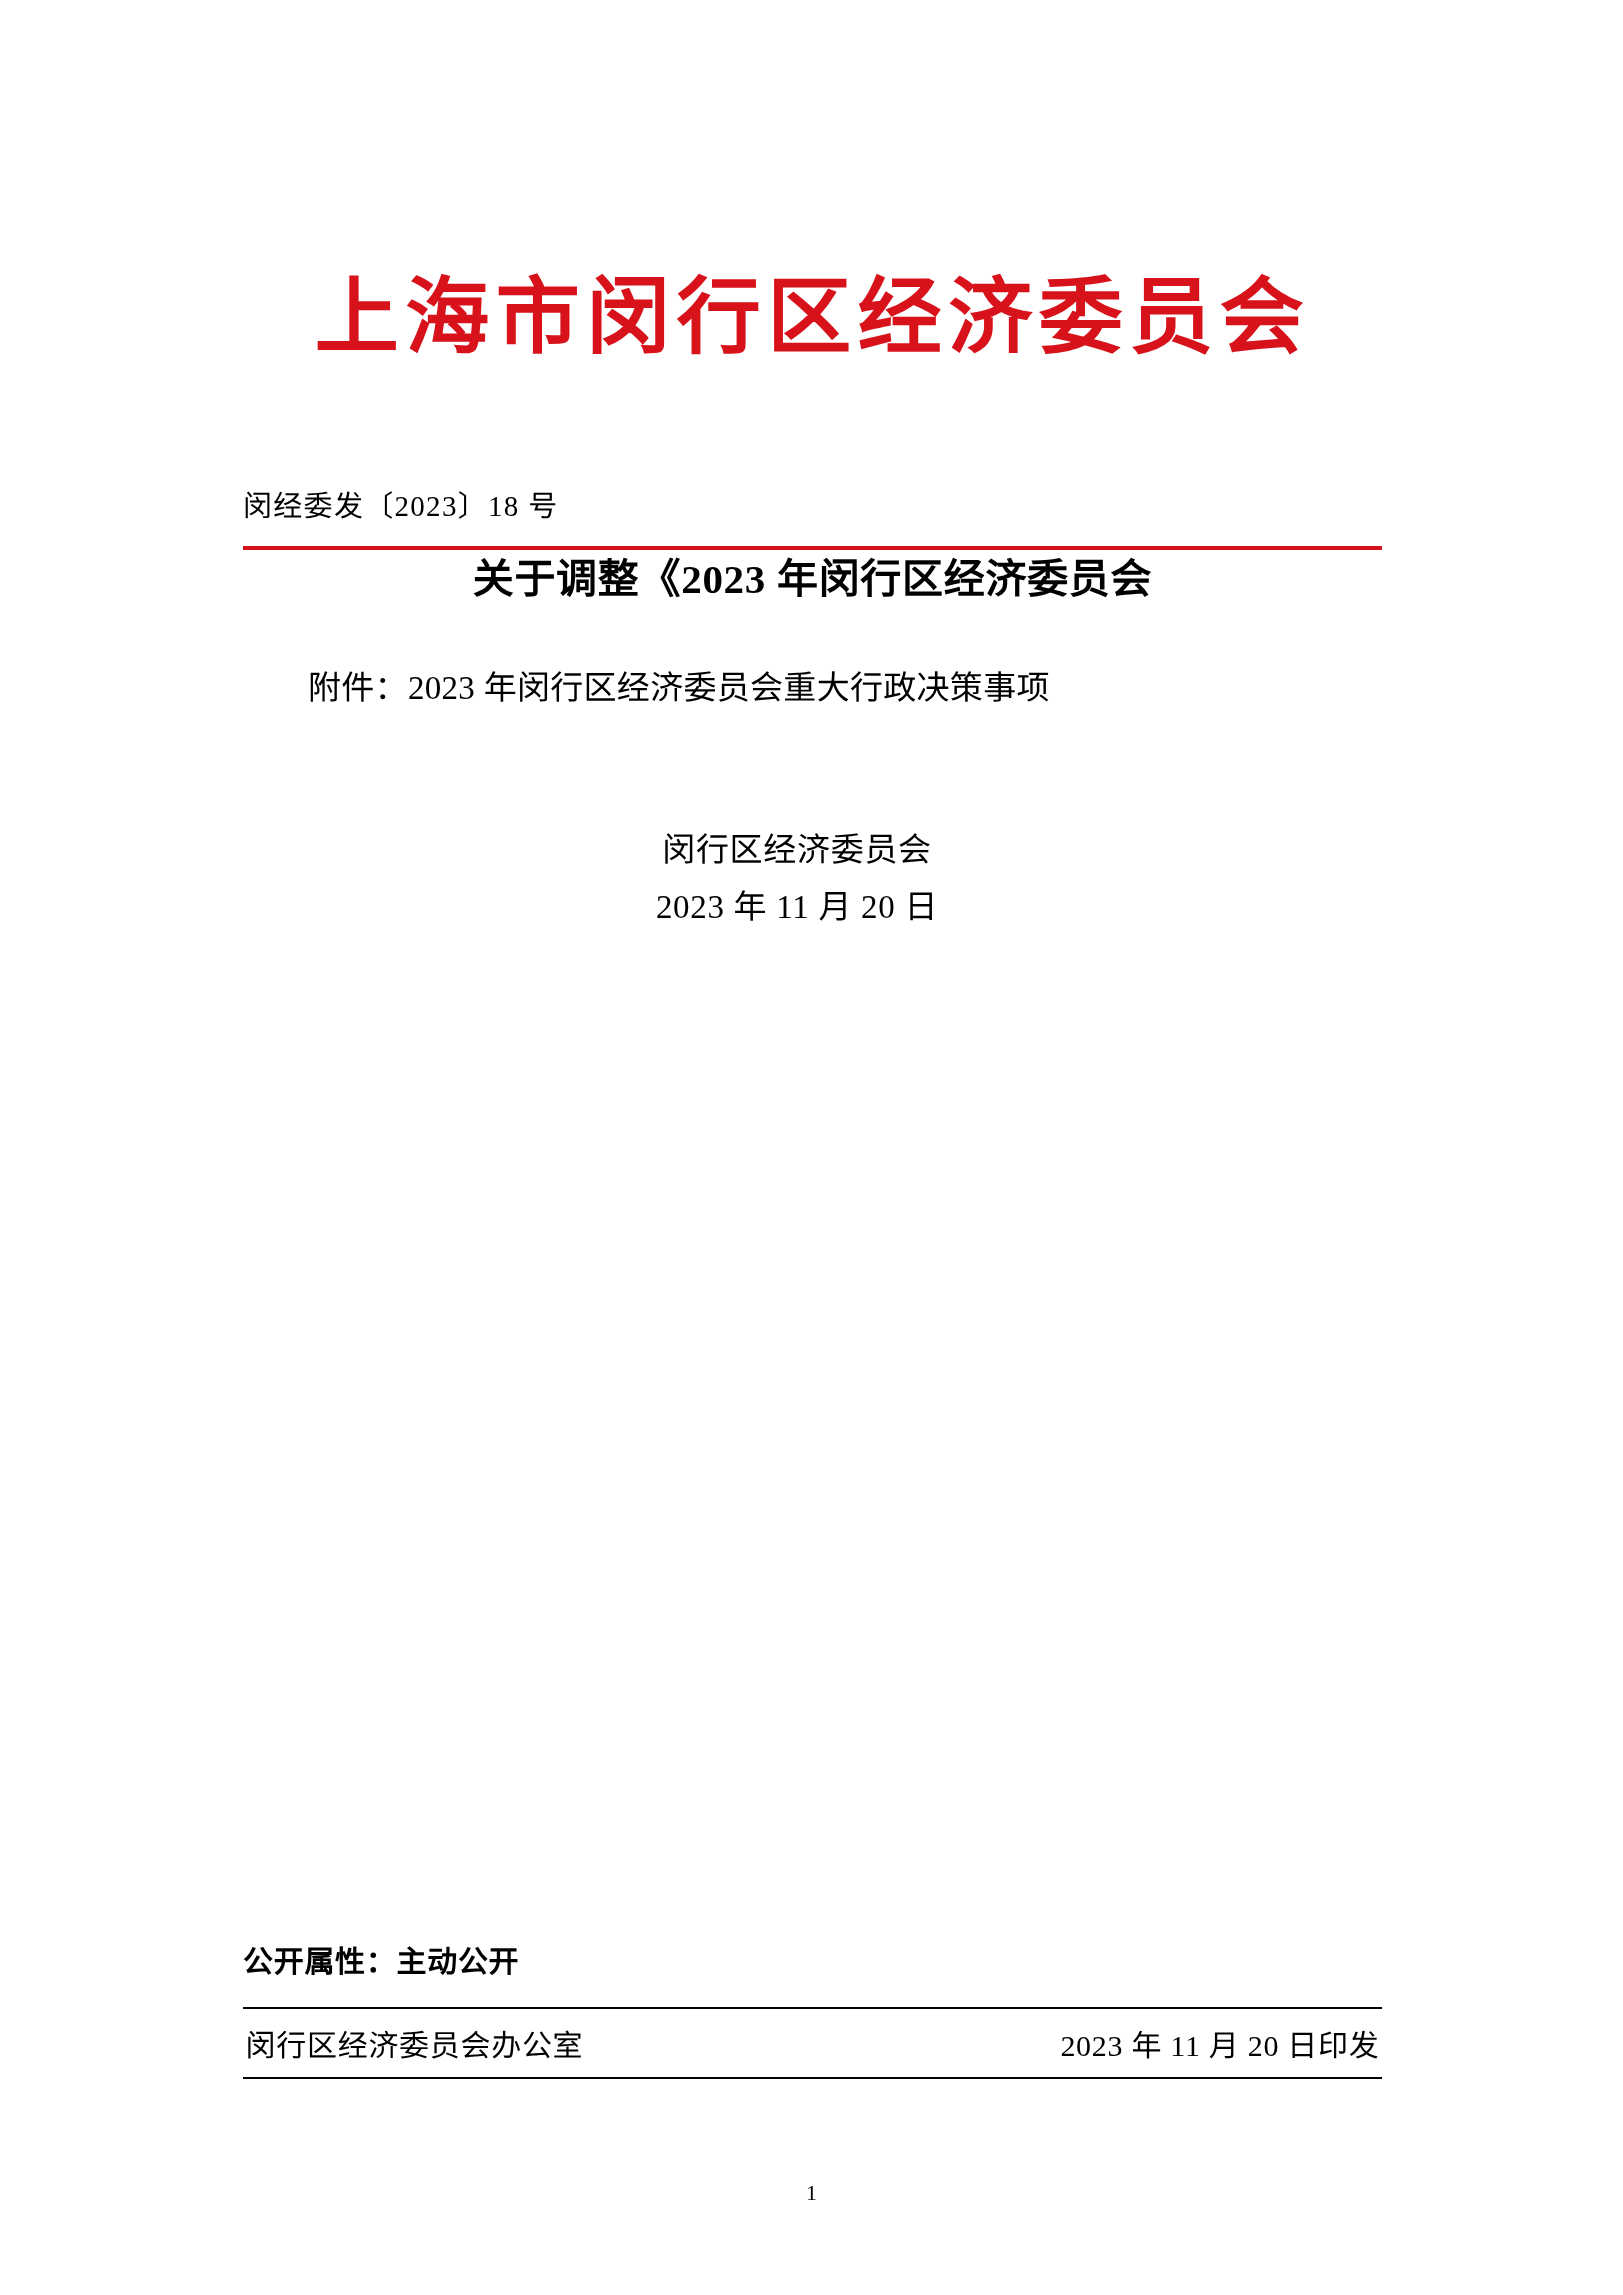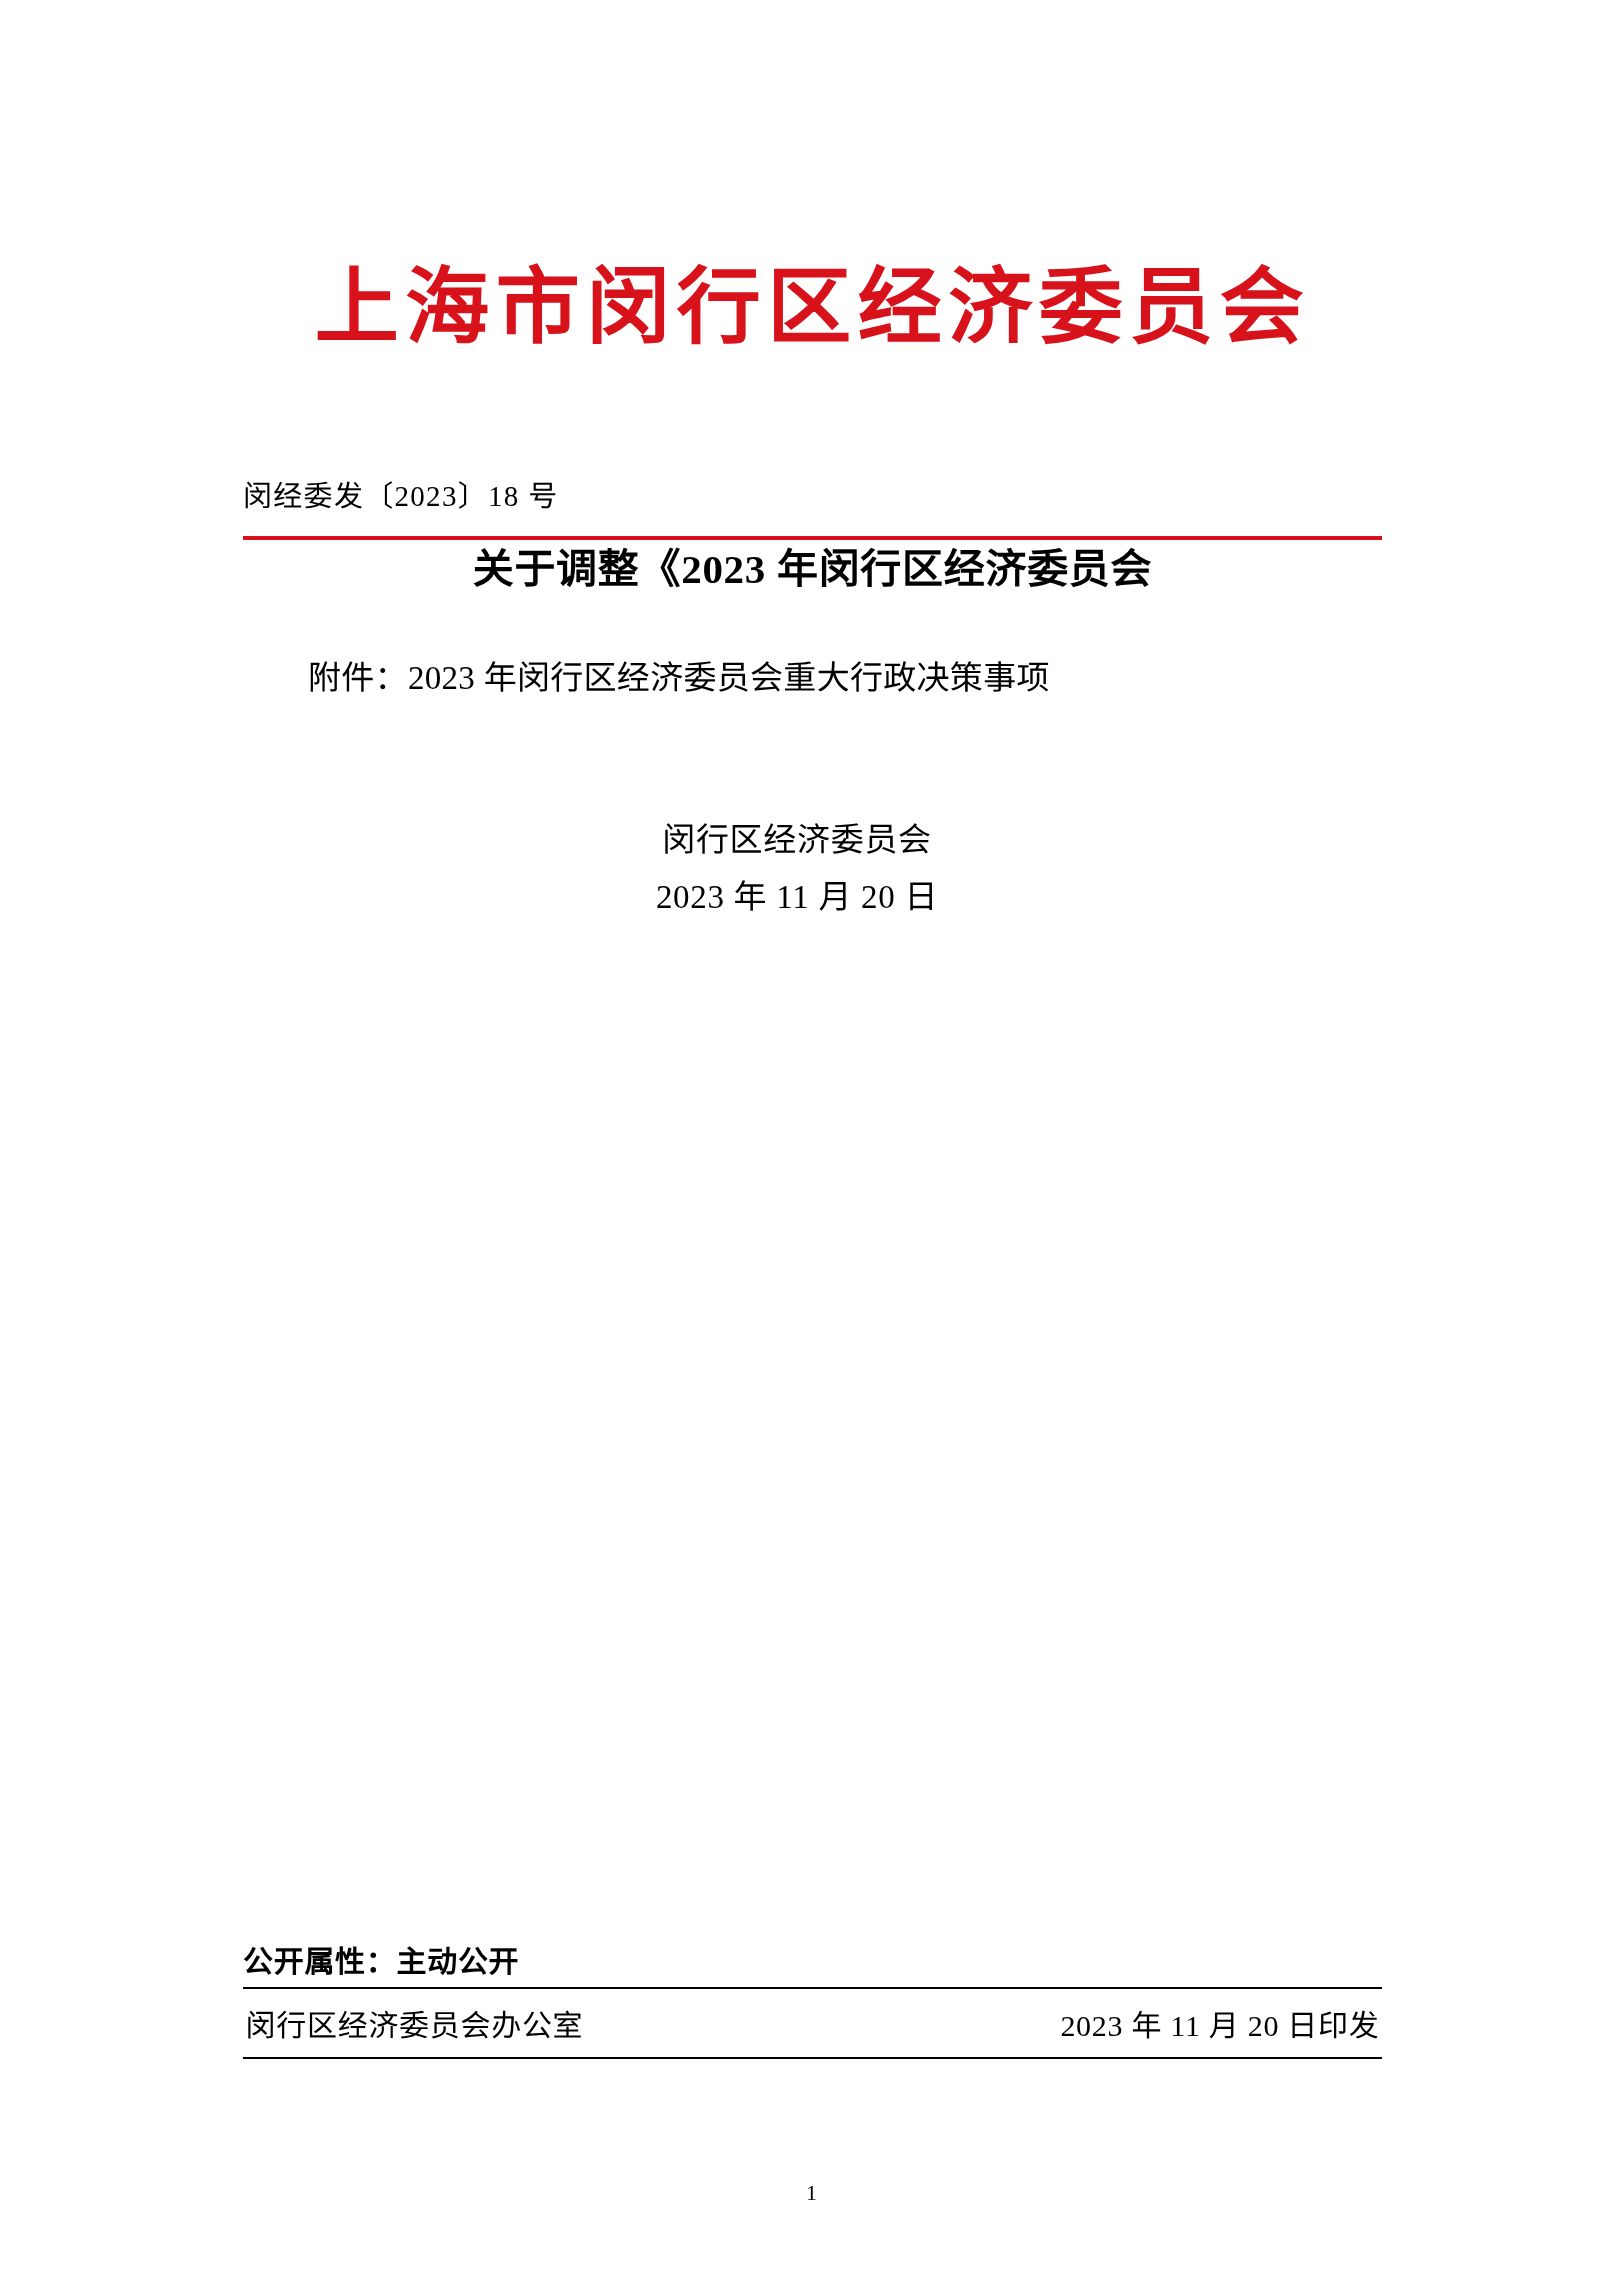--- a/index.html
+++ b/index.html
@@ -19,21 +19,21 @@
   .page {
     position: relative;
     width: 1623px;
     height: 2295px;
     box-sizing: border-box;
     padding: 0;
   }
   .content {
     position: absolute;
     left: 243px;
-    top: 0;
+    top: 10px;
     width: 1139px;
   }
 
   
   .masthead {
     margin-top: 262px;
     text-align: center;
     color: #d8121a;
     font-family: "Liberation Serif", "DejaVu Serif", serif;
     font-weight: bold;
@@ -120,21 +120,21 @@
     position: absolute;
     left: 243px;
     top: 1937px;
     width: 1139px;
   }
   .pub-attr {
     font-family: Liberation Serif, serif;
     font-size: 30px;
     font-weight: bold;
     letter-spacing: 0.7px;
-    padding-bottom: 6px;
+    padding-bottom: 26px;
   }
   .hr-thin {
     height: 2px;
     background: #000;
     width: 100%;
   }
   .footer-row {
     display: flex;
     justify-content: space-between;
     align-items: baseline;

